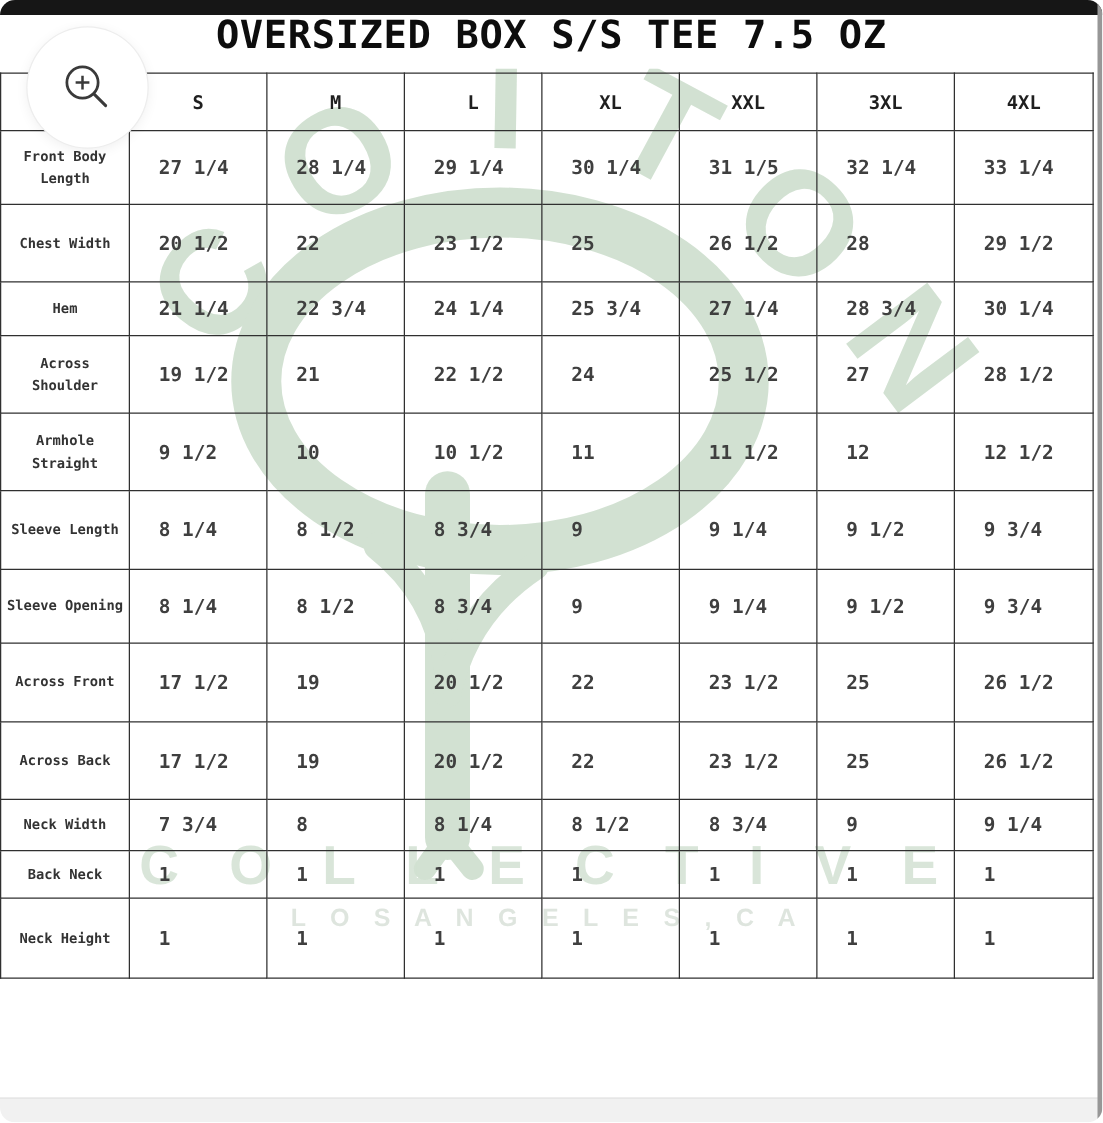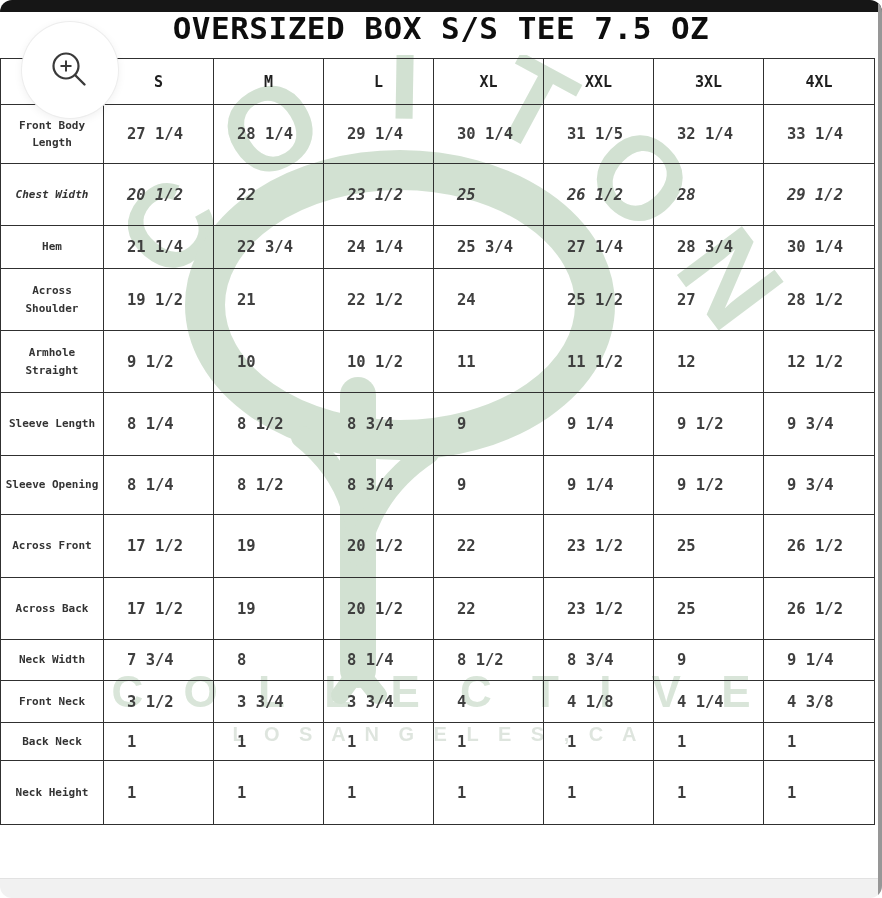--- a/index.html
+++ b/index.html
@@ -91,21 +91,21 @@
         <tr style="height: 59px;">
           <th class="row-label">Front Body Length</th>
           <td class="val">27 1/4</td>
           <td class="val">28 1/4</td>
           <td class="val">29 1/4</td>
           <td class="val">30 1/4</td>
           <td class="val">31 1/5</td>
           <td class="val">32 1/4</td>
           <td class="val">33 1/4</td>
         </tr>
-        <tr style="height: 62px; font-style: italic;">
+        <tr style="height: 62px;">
           <th class="row-label">Chest Width</th>
           <td class="val">20 1/2</td>
           <td class="val">22</td>
           <td class="val">23 1/2</td>
           <td class="val">25</td>
           <td class="val">26 1/2</td>
           <td class="val">28</td>
           <td class="val">29 1/2</td>
         </tr>
         <tr style="height: 43px;">
@@ -181,30 +181,20 @@
         <tr style="height: 41px; margin-left: 30px;">
           <th class="row-label">Neck Width</th>
           <td class="val">7 3/4</td>
           <td class="val">8</td>
           <td class="val">8 1/4</td>
           <td class="val">8 1/2</td>
           <td class="val">8 3/4</td>
           <td class="val">9</td>
           <td class="val">9 1/4</td>
         </tr>
-        <tr style="height: 42px;">
-          <th class="row-label">Front Neck</th>
-          <td class="val">3 1/2</td>
-          <td class="val">3 3/4</td>
-          <td class="val">3 3/4</td>
-          <td class="val">4</td>
-          <td class="val">4 1/8</td>
-          <td class="val">4 1/4</td>
-          <td class="val">4 3/8</td>
-        </tr>
         <tr style="height: 38px;">
           <th class="row-label">Back Neck</th>
           <td class="val">1</td>
           <td class="val">1</td>
           <td class="val">1</td>
           <td class="val">1</td>
           <td class="val">1</td>
           <td class="val">1</td>
           <td class="val">1</td>
         </tr>

